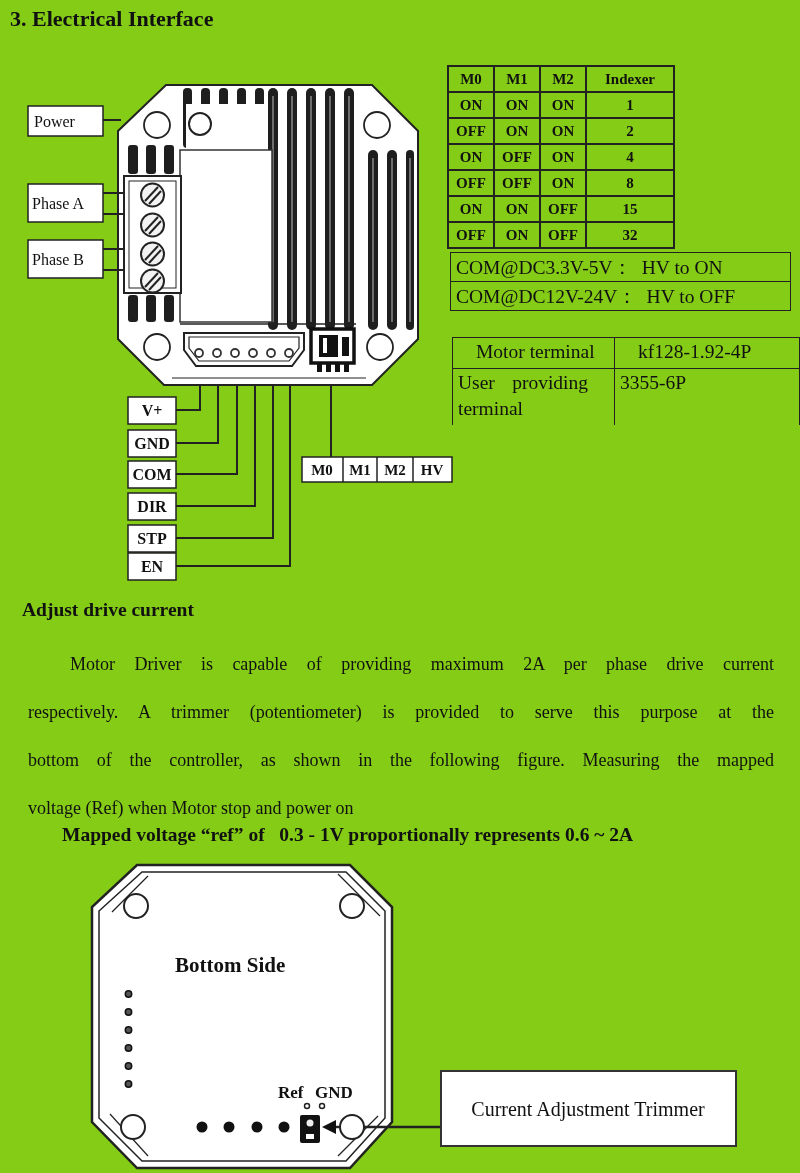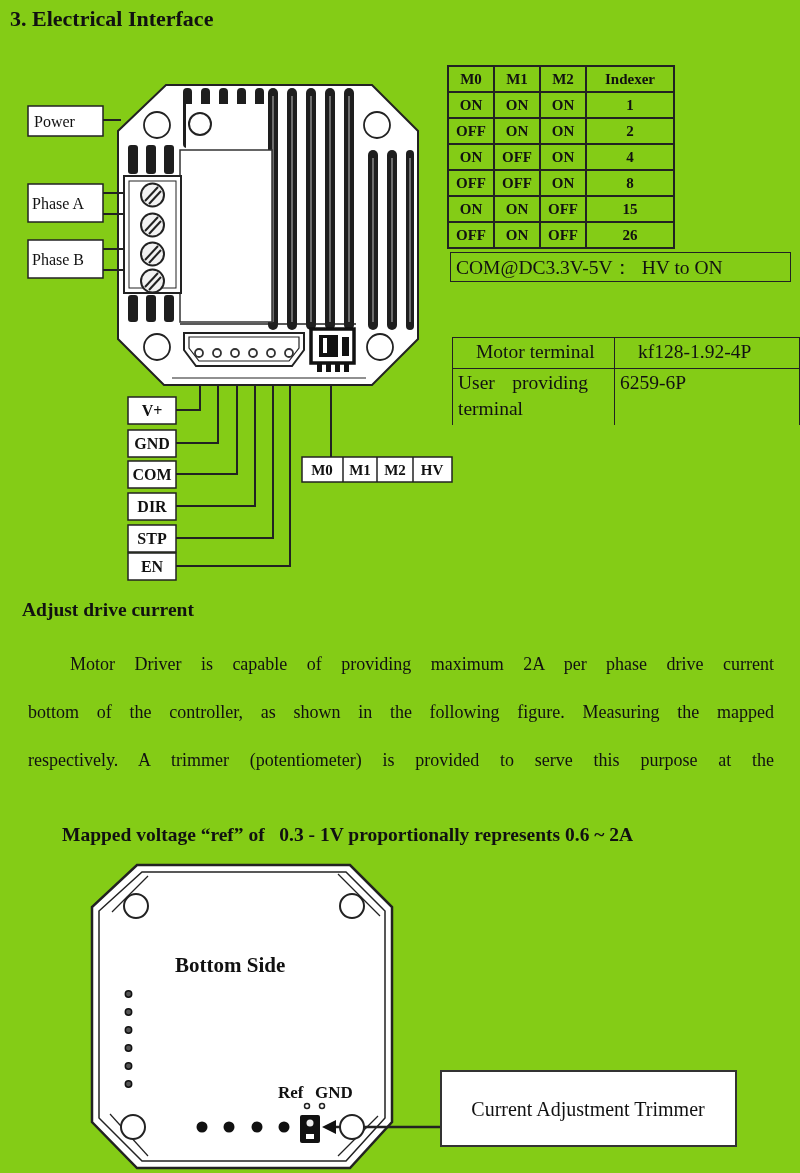--- a/index.html
+++ b/index.html
@@ -241,54 +241,58 @@
     <tr>
       <td>ON</td>
       <td>ON</td>
       <td>OFF</td>
       <td>15</td>
     </tr>
     <tr>
       <td>OFF</td>
       <td>ON</td>
       <td>OFF</td>
-      <td>26</td>
+      <td>32</td>
     </tr>
   </tbody>
     </table>
 
   <table class="com-table">
     <tbody>
         <tr>
       <td>COM@DC3.3V-5V：  HV to ON</td>
+    </tr>
+    <tr>
+      <td>COM@DC12V-24V：  HV to OFF</td>
     </tr>
   </tbody>
     </table>
 
   <table class="terminal-table">
     <tbody>
         <tr>
       <td>Motor terminal</td>
       <td>kf128-1.92-4P</td>
     </tr>
     <tr>
       <td>
             <div class="justify-cell">User providing terminal</div>
           </td>
-      <td>6259-6P</td>
+      <td>3355-6P</td>
     </tr>
   </tbody>
     </table>
 
   <h2 class="sub">Adjust drive current</h2>
 
   <div class="para">
     <div class="ln j first">Motor Driver is capable of providing maximum 2A per phase drive current</div>
+    <div class="ln j">respectively. A trimmer (potentiometer) is provided to serve this purpose at the</div>
     <div class="ln j">bottom of the controller, as shown in the following figure. Measuring the mapped</div>
-    <div class="ln j">respectively. A trimmer (potentiometer) is provided to serve this purpose at the</div>
+    <div class="ln">voltage (Ref) when Motor stop and power on</div>
   </div>
 
   <div class="mapped">Mapped voltage “ref” of   0.3 - 1V proportionally represents 0.6 ~ 2A</div>
 
   <svg class="bottom-diagram" width="800" height="318" viewBox="0 855 800 318">
 
     <polygon points="137,865 350,865 392,907 392,1122 350,1168 137,1168 92,1122 92,907" fill="#fff" stroke="#222" stroke-width="2.5"></polygon>
     <polygon points="142,872 346,872 385,911 385,1118 346,1161 142,1161 99,1118 99,911" fill="none" stroke="#222" stroke-width="1.5"></polygon>
     <g stroke="#222" stroke-width="1.2">
       <line x1="112" y1="912" x2="148" y2="876"></line>

